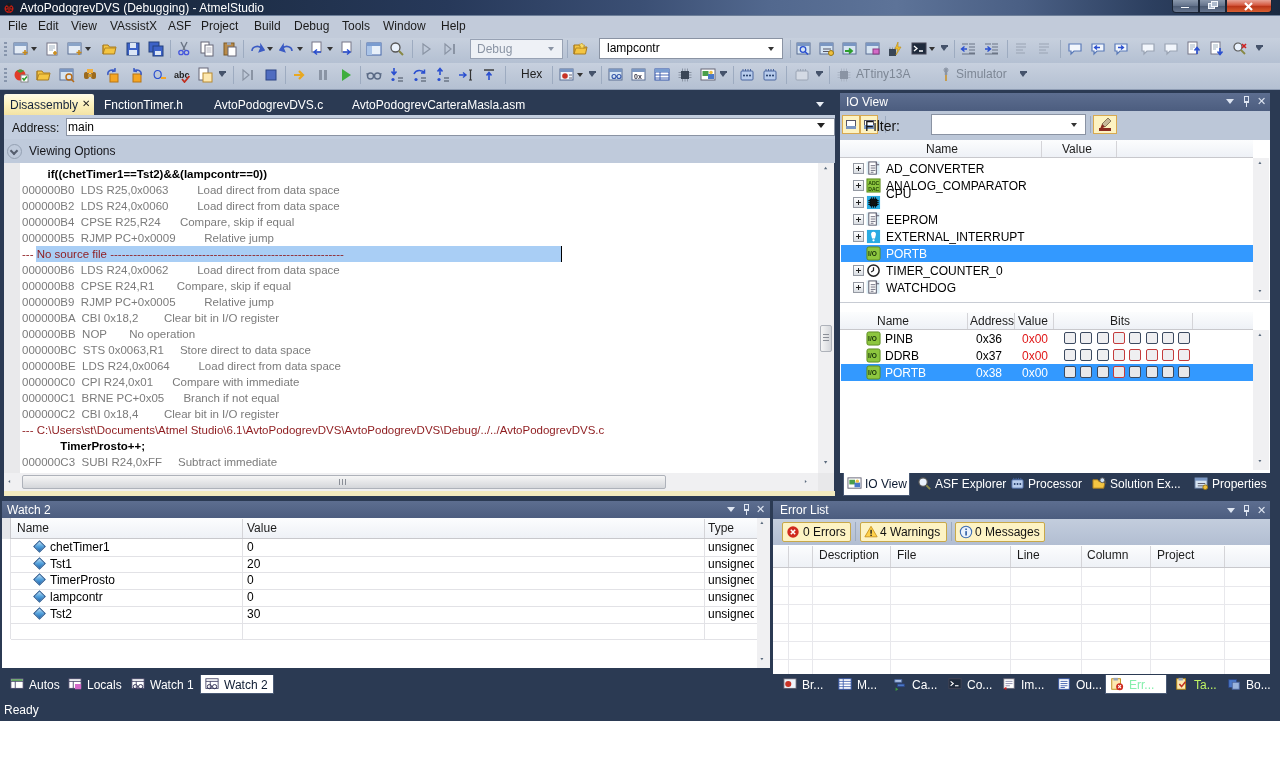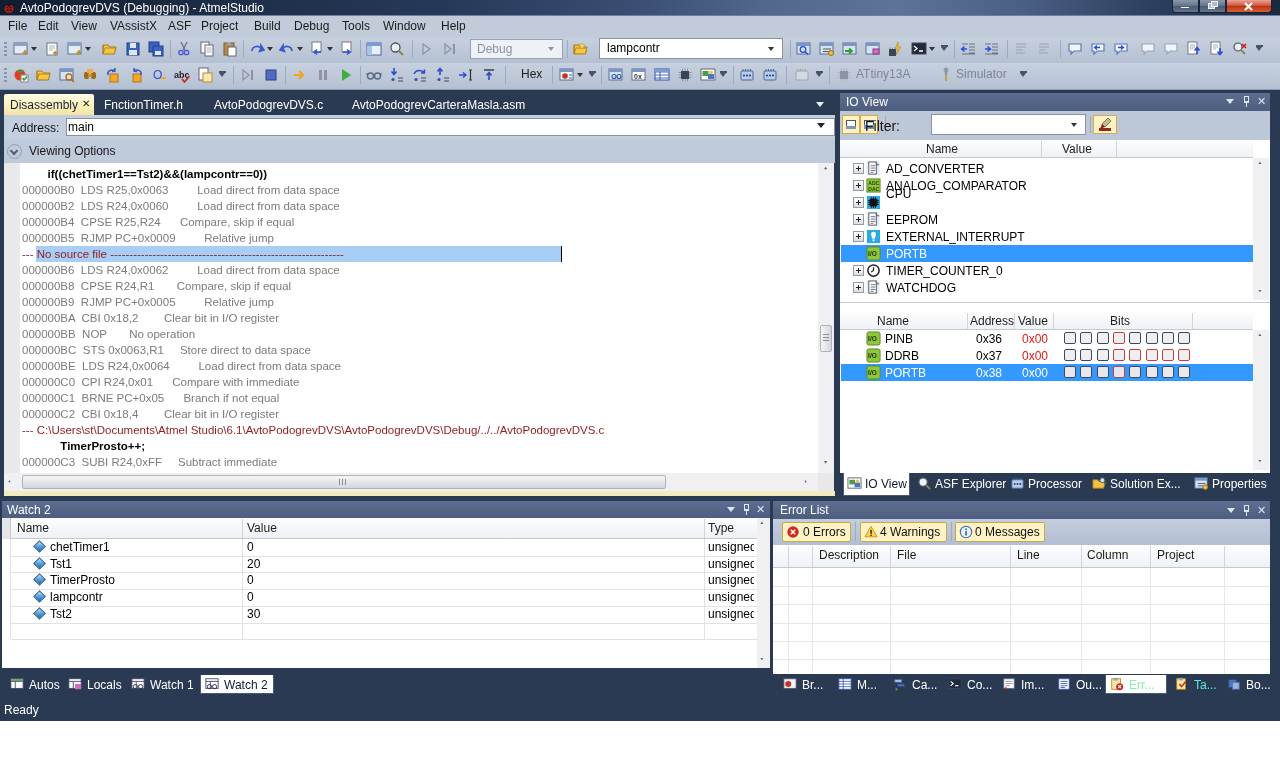--- a/index.html
+++ b/index.html
@@ -898,21 +898,21 @@
         <rect x="4" y="1" width="5" height="3" fill="#9aa4b5"></rect>
         <circle cx="11" cy="11" r="4" fill="#d02a1e"></circle>
         <path d="M9.4 9.4 l3.2 3.2 M12.6 9.4 l-3.2 3.2" stroke="#fff" stroke-width="1.2"></path>
       </svg>
 <div class="abs" style="left:1129px;top:678px;font-size:12px;color:#86efac">Err...</div>
 <svg class="abs" style="left:1175px;top:677px" width="14" height="14" viewBox="0 0 16 16">
         <rect x="2" y="2" width="10" height="12" fill="#fde8b0" stroke="#b8860b"></rect>
         <rect x="4" y="1" width="5" height="3" fill="#9aa4b5"></rect>
         <path d="M5 8 l2.5 3 l4.5 -5.5" stroke="#c03020" stroke-width="1.8" fill="none"></path>
       </svg>
-<div class="abs" style="left:1194px;top:678px;font-size:12px;color:#5eead4">Ta...</div>
+<div class="abs" style="left:1194px;top:678px;font-size:12px;color:#bef264">Ta...</div>
 <svg class="abs" style="left:1227px;top:677px" width="14" height="14" viewBox="0 0 16 16">
         <rect x="2" y="3" width="9" height="9" fill="#4a78c8" stroke="#2c4585"></rect>
         <rect x="6" y="6" width="8" height="8" fill="#9ab4dc" stroke="#4a66a0"></rect>
       </svg>
 <div class="abs" style="left:1246px;top:678px;font-size:12px;color:#fff">Bo...</div>
 </div>
   <div id="statustext" class="abs">Ready</div>
 </div>
 
 </body></html>

